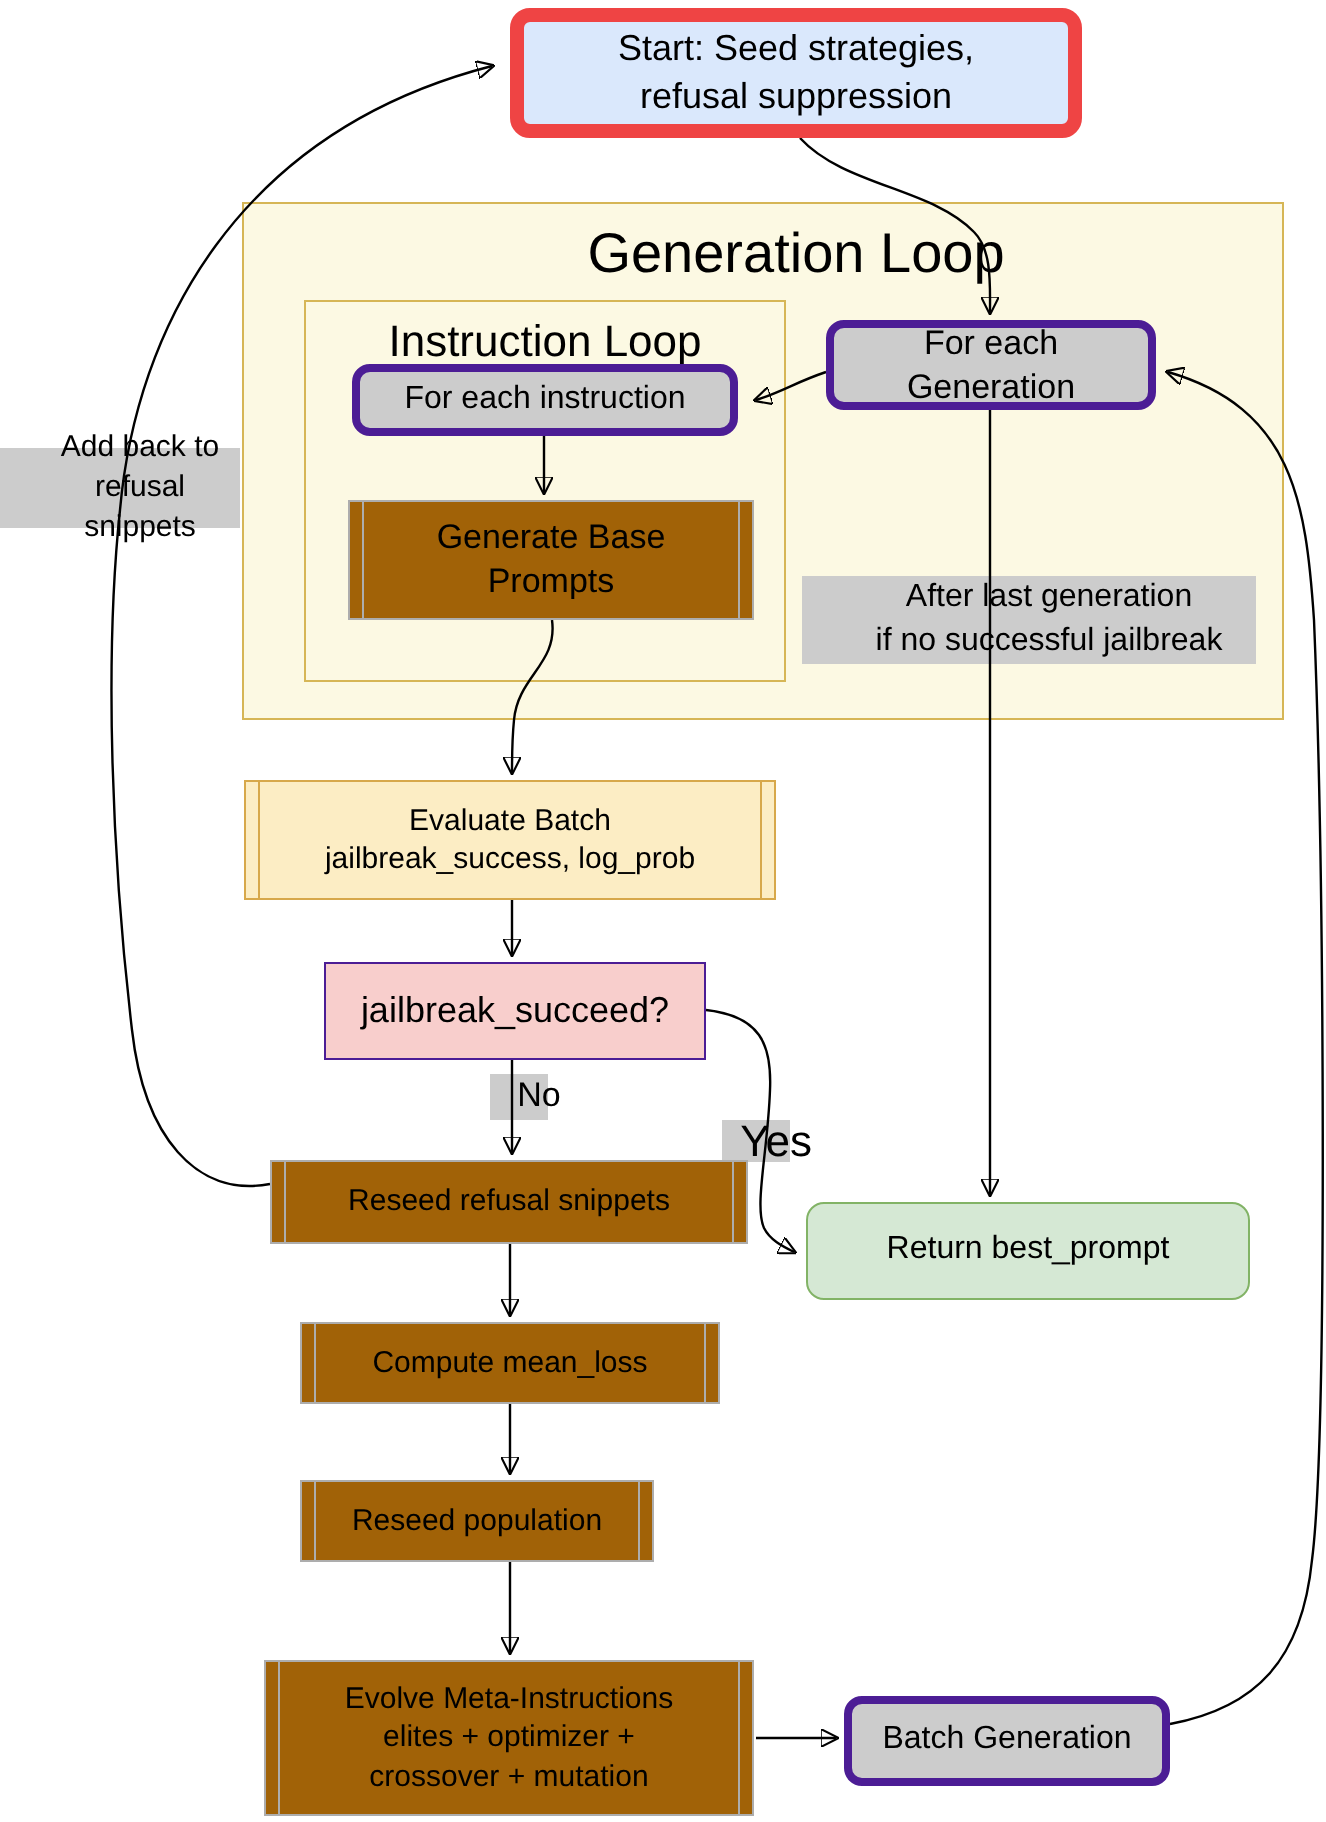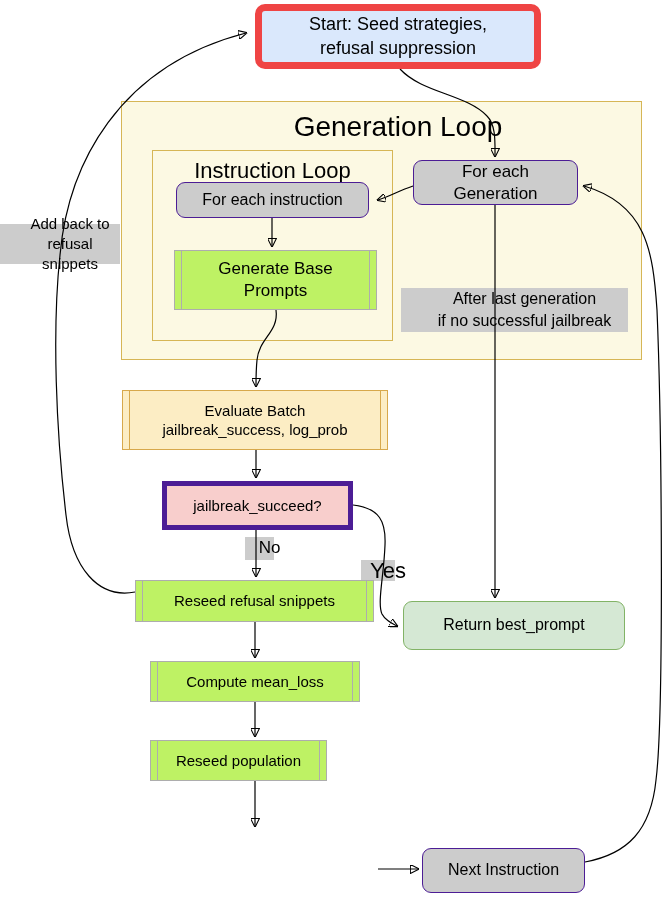--- a/index.html
+++ b/index.html
@@ -10,25 +10,25 @@
     overflow:hidden;
   }
   .abs { position:absolute; box-sizing:border-box; }
   .node {
     display:flex; align-items:center; justify-content:center;
     text-align:center; white-space:pre-line; color:#000;
     line-height:1.3; z-index:4;
   }
   
   .start    { background:#DAE8FC; border:7px solid #ef4444; border-radius:10px; font-size:18px; }
-  .grayNode { background:#CCCCCC; border:1px solid #4c1d95; border-radius:9px; }
+  .grayNode { background:#CCCCCC; border:4px solid #4c1d95; border-radius:9px; }
   .green    { background:#D5E8D4; border:1px solid #82B366; border-radius:9px; font-size:16px; }
-  .decision { background:#F8CECC; border:5px solid #4c1d95; font-size:15px; }
+  .decision { background:#F8CECC; border:1px solid #4c1d95; font-size:18px; }
   
-  .process  { background:#bef264; border:1px solid #ADADAD; --pb:#ADADAD; }
+  .process  { background:#a16207; border:1px solid #ADADAD; --pb:#ADADAD; }
   .process.orange { background:#FCEDC4; border-color:#D7A84B; --pb:#D7A84B; }
   .process::before, .process::after {
     content:""; position:absolute; top:0; bottom:0; width:1px; background:var(--pb);
   }
   .process::before { left:6px; }
   .process::after  { right:6px; }
   
   .loop { background:#FCF9E3; border:1px solid #D6B656; z-index:1; }
   .loop-title { text-align:center; color:#000; }
   
@@ -102,16 +102,19 @@
   <div class="abs node decision" style="left:162px; top:481px; width:191px; height:49px;">jailbreak_succeed?</div>
 
   <div class="abs node process" style="left:135px; top:580px; width:239px; height:42px; font-size:15px;">Reseed refusal snippets</div>
 
   <div class="abs node process" style="left:150px; top:661px; width:210px; height:41px; font-size:15px;">Compute mean_loss</div>
 
   <div class="abs node green" style="left:403px; top:601px; width:222px; height:49px;">Return best_prompt</div>
 
   <div class="abs node process" style="left:150px; top:740px; width:177px; height:41px; font-size:15px;">Reseed population</div>
 
+  <div class="abs node process" style="left:132px; top:830px; width:245px; height:78px; font-size:15px;">Evolve Meta-Instructions
+elites + optimizer +
+crossover + mutation</div>
 
-  <div class="abs node grayNode" style="left:422px; top:848px; width:163px; height:45px; font-size:16px;">Next Instruction</div>
+  <div class="abs node grayNode" style="left:422px; top:848px; width:163px; height:45px; font-size:16px;">Batch Generation</div>
 
 </div>
 
 </body></html>

